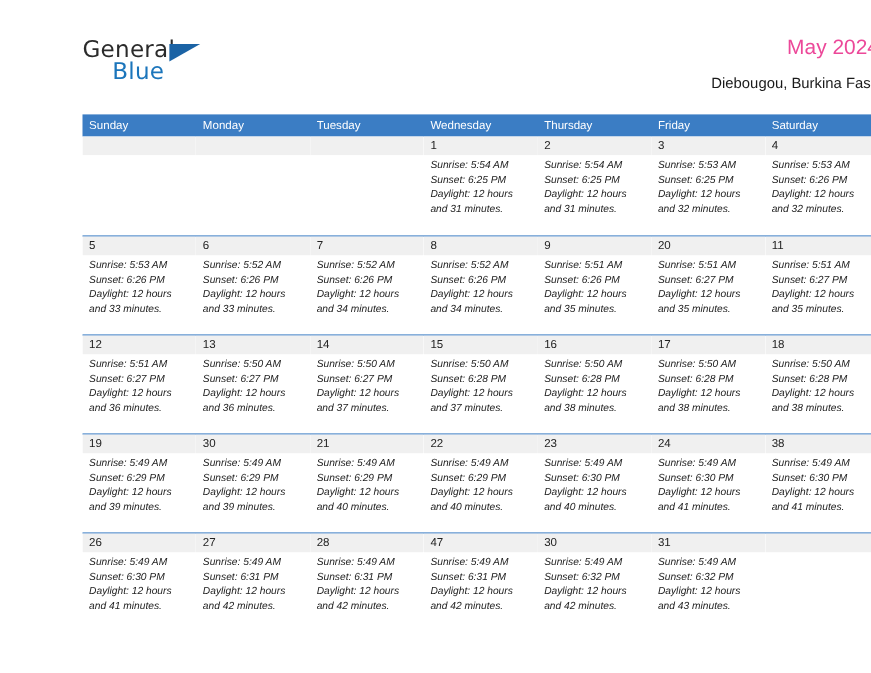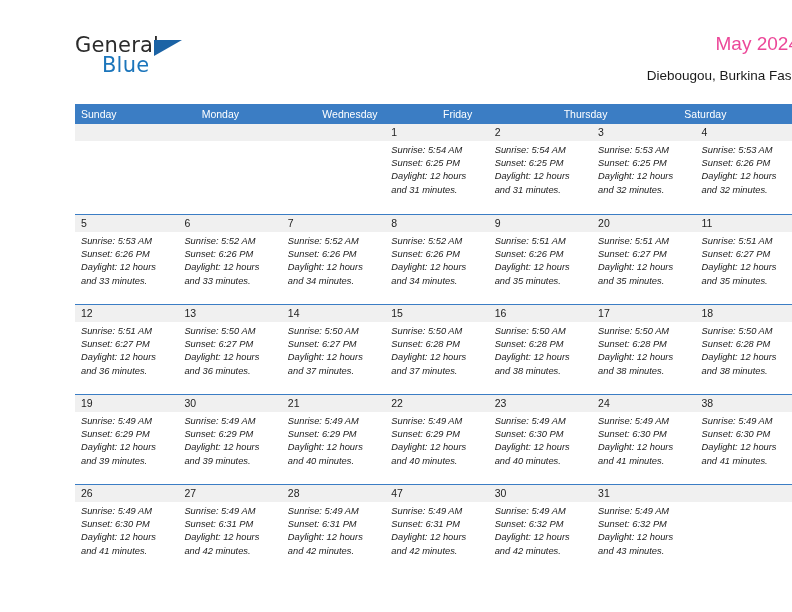--- a/index.html
+++ b/index.html
@@ -171,23 +171,24 @@
       <div class="cal-title">May 2024</div>
       <div class="cal-subtitle">Diebougou, Burkina Faso</div>
     </div>
 
   </div>
 
   <div class="calendar">
     <div class="cal-head" id="weekday-row">
         <div class="hcell">Sunday</div>
         <div class="hcell">Monday</div>
+        <div class="hcell">Tuesday</div>
         <div class="hcell">Wednesday</div>
+        <div class="hcell">Thursday</div>
         <div class="hcell">Friday</div>
-        <div class="hcell">Thursday</div>
         <div class="hcell">Saturday</div>
       </div>
     <div id="weeks-container">
         <div class="week">
           <div class="daycell empty">
             <div class="day-band"></div>
           </div>
           <div class="daycell empty">
             <div class="day-band"></div>
           </div>

